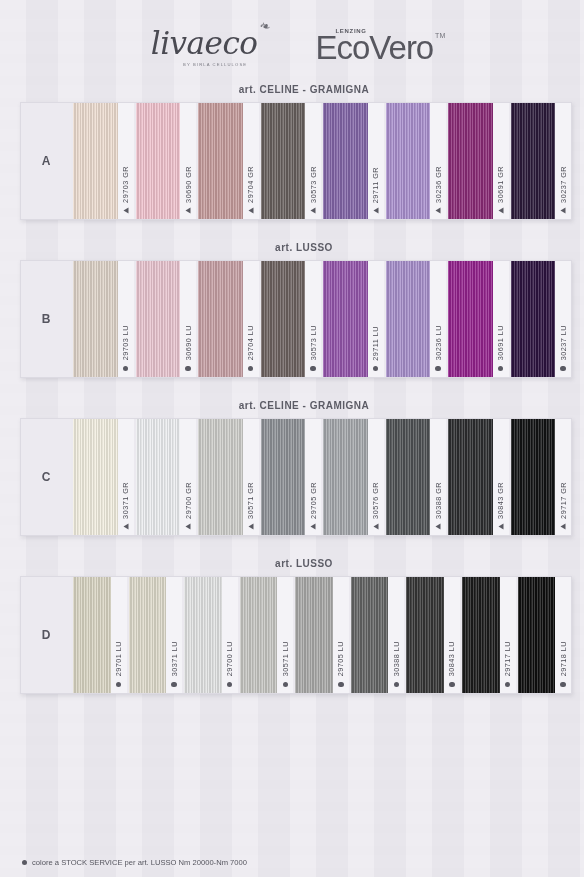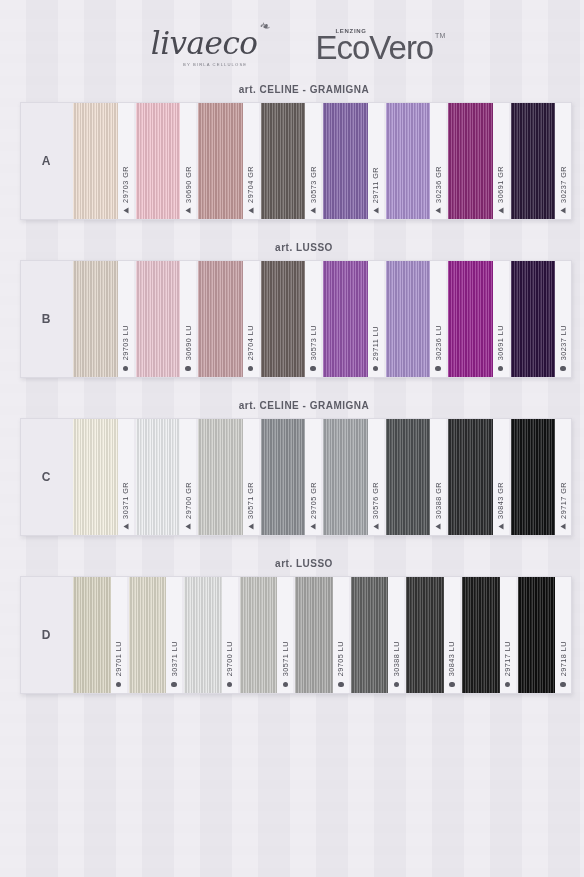--- a/index.html
+++ b/index.html
@@ -484,15 +484,19 @@
                 <span class="yarn-code">29718 LU</span>
                 <span class="marker-dot"></span>
               </div>
             </div>
           </div>
         </div>
       </div>
     </div>
 
   <div class="footer">
+    <div class="legend-item">
+      <span class="legend-dot"></span>
+      <span>colore a STOCK SERVICE per art. LUSSO Nm 20000-Nm 7000</span>
+    </div>
   </div>
 
 </div>
 
 </body></html>

